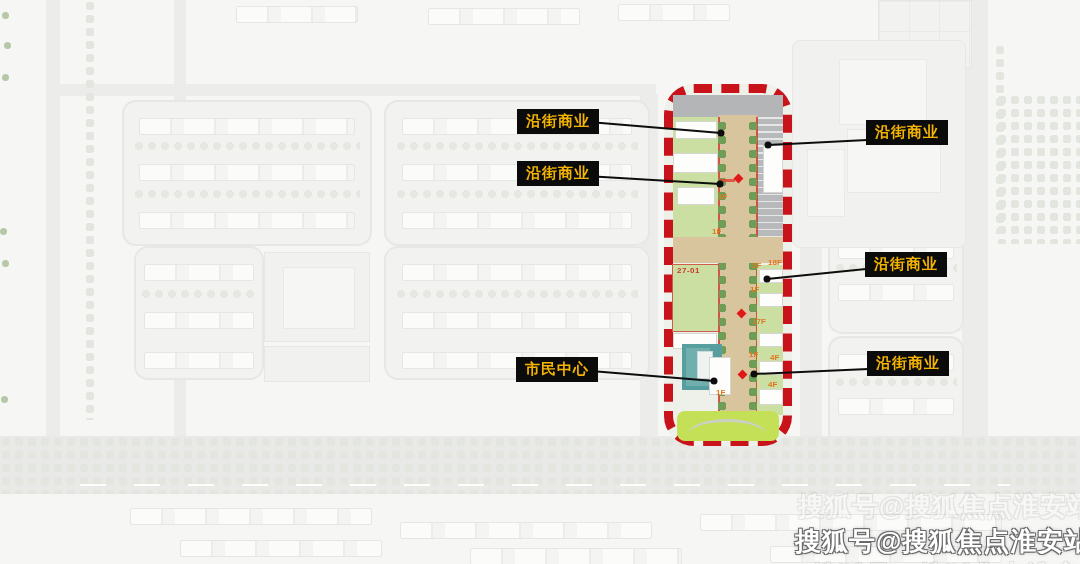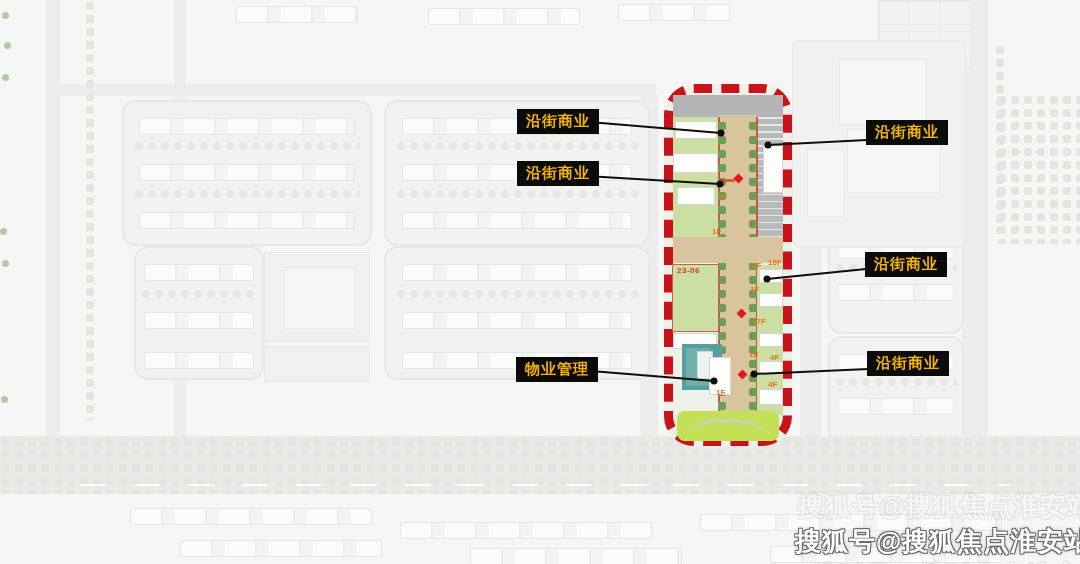--- a/index.html
+++ b/index.html
@@ -177,21 +177,21 @@
     <div class="c brightlawn" style="left:4px;top:318px;width:102px;height:30px">
       <div class="curve" style="position:absolute;left:10px;top:8px;width:80px;height:30px"></div>
     </div>
 
     <div class="c rstrip" style="left:46px;top:86px;width:16px;height:3px"></div>
     <div class="c marker" style="left:62px;top:82px"></div>
     <div class="c marker" style="left:65px;top:217px"></div>
     <div class="c marker" style="left:66px;top:278px"></div>
   </div>
 
-  <span class="code" style="left:677px;top:267px">23-06</span>
+  <span class="code" style="left:677px;top:267px">27-01</span>
   <span class="fl" style="left:718px;top:193px">1F</span>
   <span class="fl" style="left:712px;top:228px">1F</span>
   <span class="fl" style="left:752px;top:262px">2F</span>
   <span class="fl" style="left:768px;top:259px">18F</span>
   <span class="fl" style="left:750px;top:286px">1F</span>
   <span class="fl" style="left:752px;top:318px">17F</span>
   <span class="fl" style="left:749px;top:351px">1F</span>
   <span class="fl" style="left:770px;top:354px">4F</span>
   <span class="fl" style="left:768px;top:381px">4F</span>
   <span class="fl" style="left:716px;top:389px">1F</span>
@@ -209,19 +209,19 @@
     <circle cx="754" cy="374" r="3.5" fill="#0d0d0d"></circle>
     <line x1="591" y1="371" x2="714" y2="381" stroke="#0d0d0d" stroke-width="2"></line>
     <circle cx="714" cy="381" r="3.5" fill="#0d0d0d"></circle>
   </svg>
 
   <div class="callout" style="left:517px;top:109px">沿街商业</div>
   <div class="callout" style="left:517px;top:161px">沿街商业</div>
   <div class="callout" style="left:866px;top:120px">沿街商业</div>
   <div class="callout" style="left:865px;top:252px">沿街商业</div>
   <div class="callout" style="left:867px;top:351px">沿街商业</div>
-  <div class="callout" style="left:516px;top:357px">物业管理</div>
+  <div class="callout" style="left:516px;top:357px">市民中心</div>
 
   <div class="wm ghost" style="left:798px;top:489px">搜狐号@搜狐焦点淮安站</div>
   <div class="wm" style="left:795px;top:524px">搜狐号@搜狐焦点淮安站</div>
   <div class="wm ghost" style="left:812px;top:558px">搜狐号@搜狐焦点淮安站</div>
 
 </div>
 
 </body></html>

